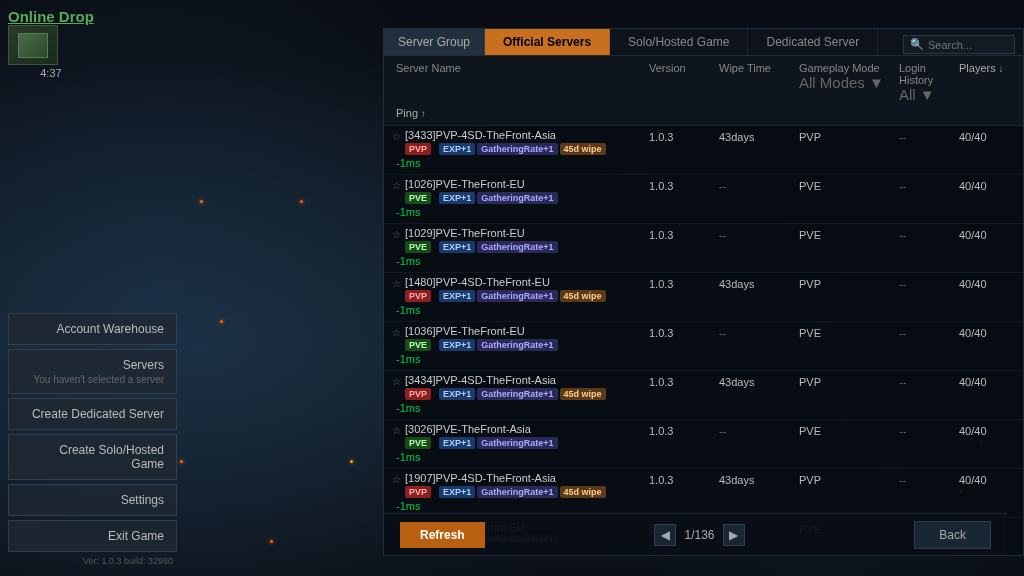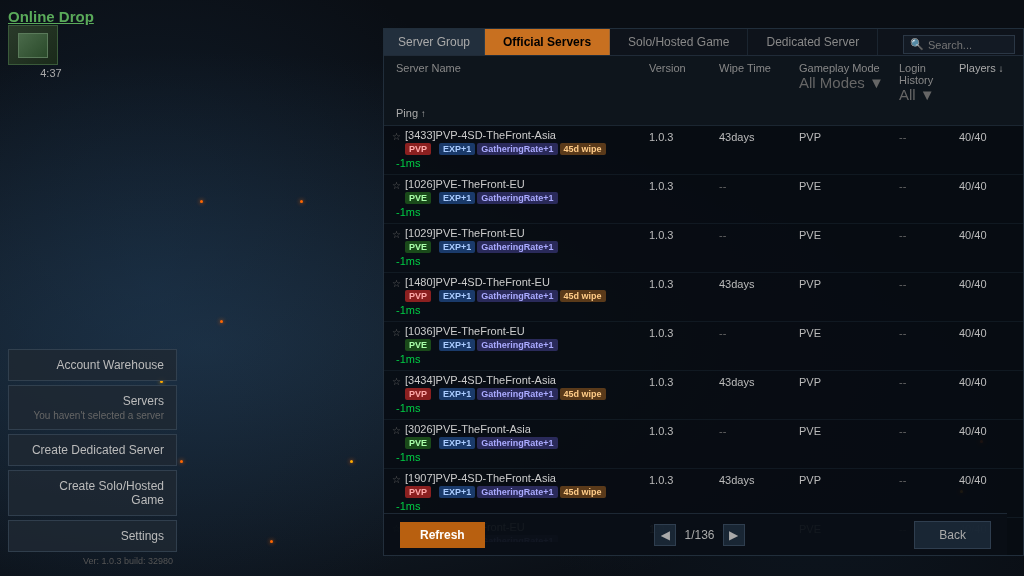--- a/index.html
+++ b/index.html
@@ -362,20 +362,23 @@
     <div class="menu-item">
       <div>Create Dedicated Server</div>
     </div>
     <div class="menu-item">
       <div style="white-space:pre-line">Create Solo/Hosted
 Game</div>
     </div>
     <div class="menu-item">
       <div>Settings</div>
     </div>
+    <div class="menu-item">
+      <div>Exit Game</div>
+    </div>
   </div>
   <div class="version-label">Ver: 1.0.3 build: 32980</div>
 </div>
 
 <div class="main-panel">
 
   <div class="tab-bar" style="position:relative;">
     <div class="tab-group-label">Server Group</div>
     <div class="tabs">
       <div class="tab active">Official Servers</div>

